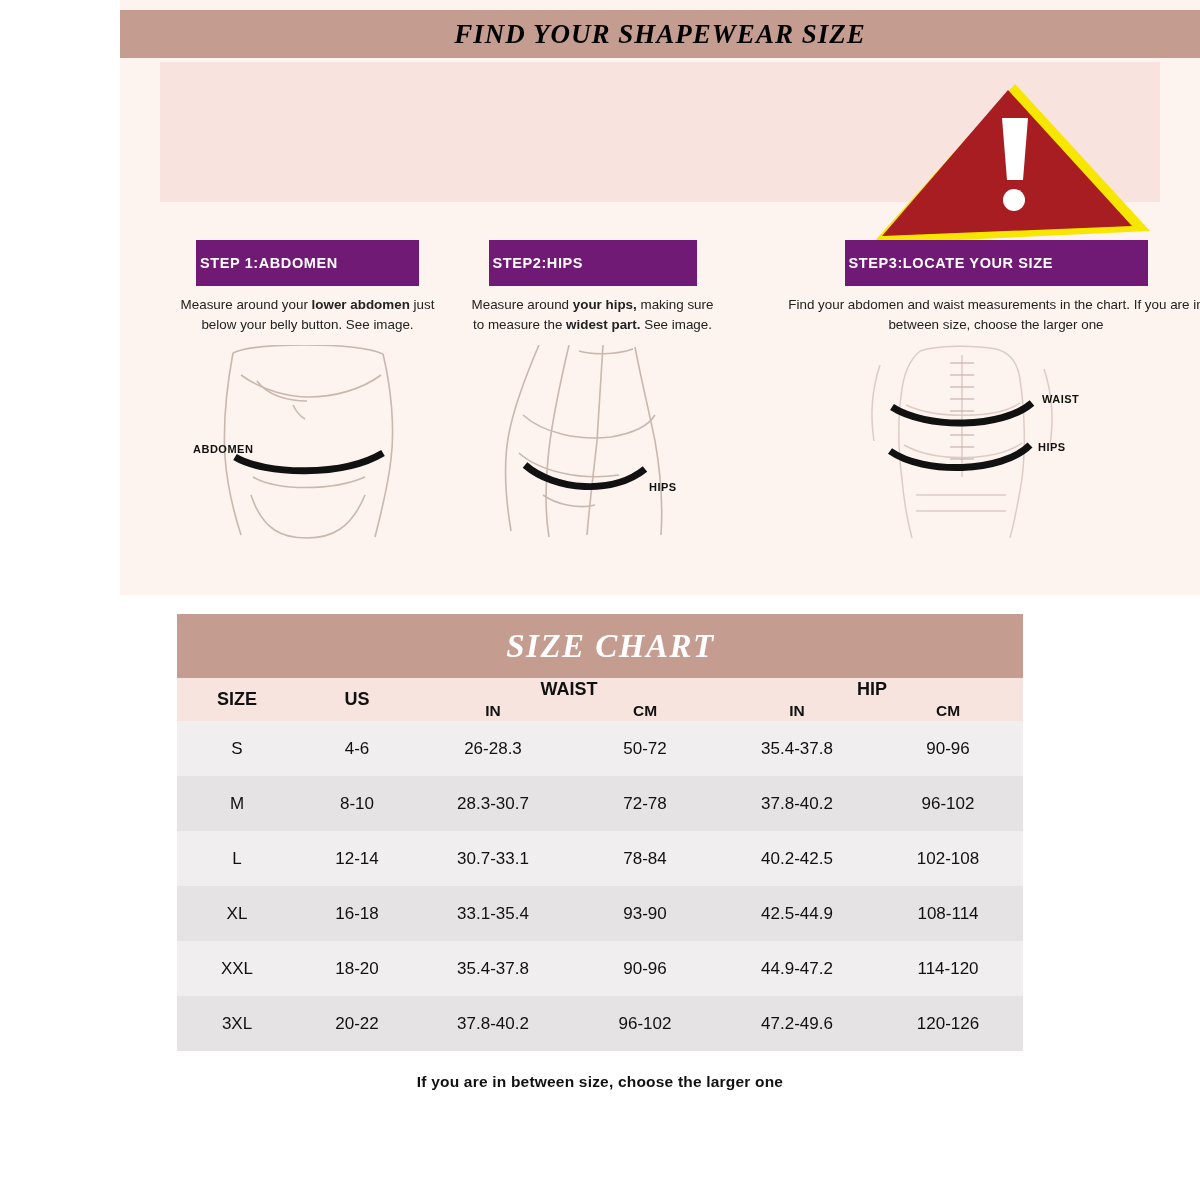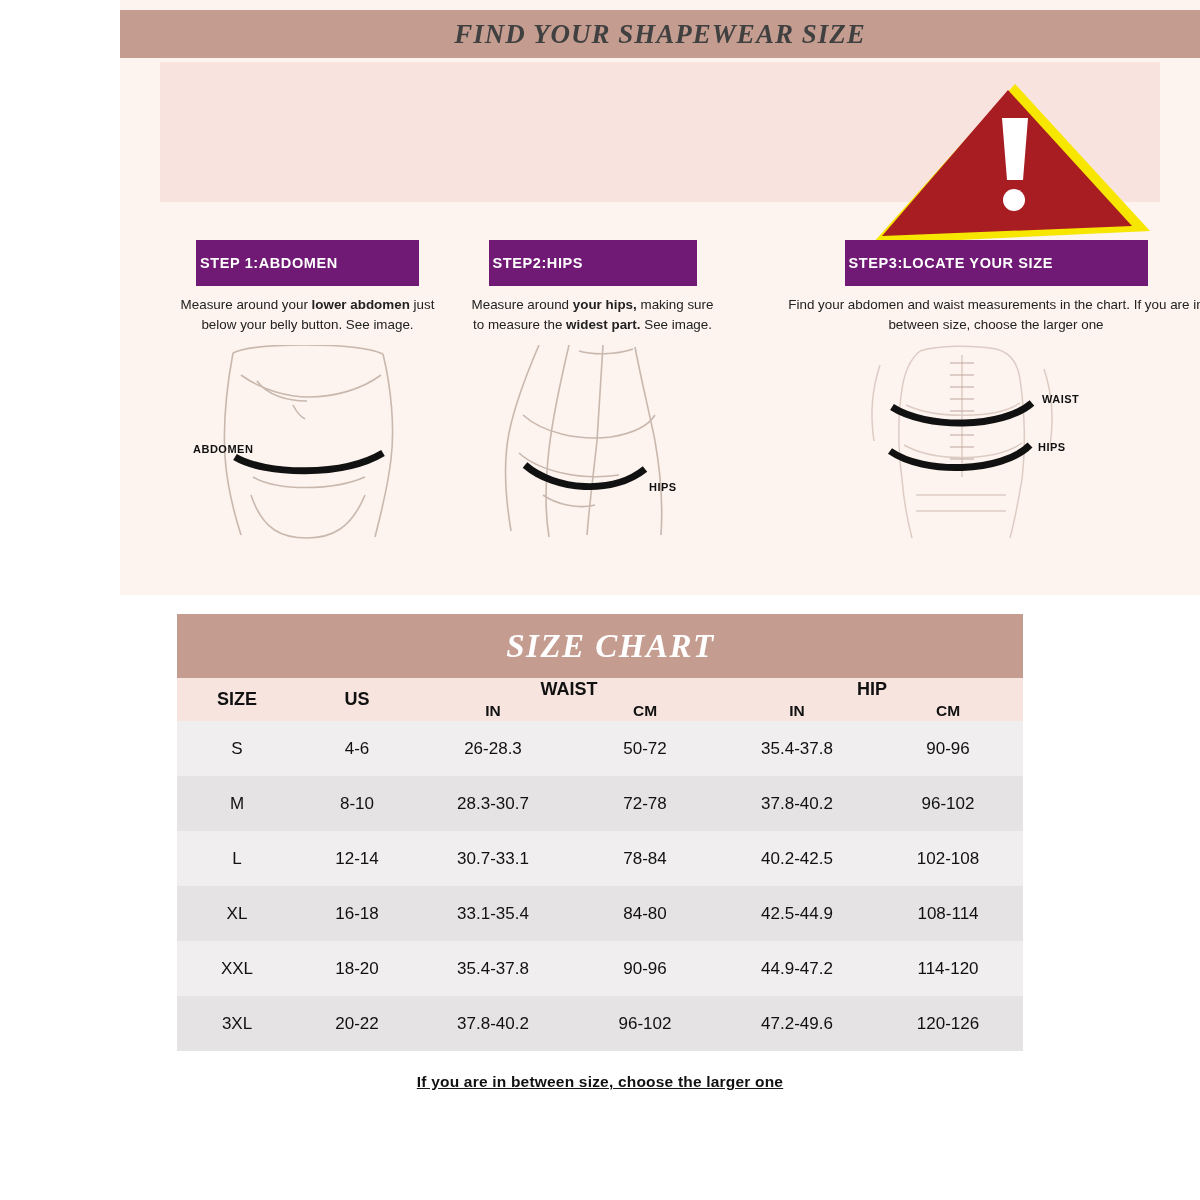--- a/index.html
+++ b/index.html
@@ -18,21 +18,21 @@
     background:#fdf3ef;
   }
   .title-bar{
     position:absolute;left:0;top:10px;width:1080px;height:48px;
     background:#c49d90;
     display:flex;align-items:center;justify-content:center;
   }
   .title-bar .title{
     font-family:"Liberation Serif", serif;
     font-weight:bold;font-style:italic;
-    font-size:27px;letter-spacing:1px;color:#404040;
+    font-size:27px;letter-spacing:1px;color:#000000;
   }
   .intro-box{
     position:absolute;left:40px;top:62px;width:1000px;height:140px;
     background:#f9e3de;
   }
   .intro-text{
     position:absolute;left:30px;top:20px;width:680px;
     font-size:20.5px;line-height:32px;color:#111;
   }
   
@@ -85,21 +85,21 @@
   .row-a td{background:#f0eeee;}
   .row-b td{background:#e5e3e3;}
   table.size td{height:53px;color:#111;font-size:17px;}
   .col-size{width:120px;}
   .col-us{width:120px;}
   .col-wi{width:152px;}
   .col-wc{width:152px;}
   .col-hi{width:152px;}
   .col-hc{width:150px;}
   .footnotes{
-    margin-top:22px;text-align:center;text-decoration:underline;
+    margin-top:22px;text-align:center;
   }
   .footnotes div{
     font-size:15.5px;font-weight:bold;color:#111;margin-bottom:16px;letter-spacing:.2px;
   }
   .label-txt{font-size:11px;font-weight:bold;letter-spacing:.5px;fill:#111;}
 </style>
 </head>
 <body>
 
 <div class="page">
@@ -253,21 +253,21 @@
           <td>12-14</td>
           <td>30.7-33.1</td>
           <td>78-84</td>
           <td>40.2-42.5</td>
           <td>102-108</td>
         </tr>
         <tr class="row-b">
           <td>XL</td>
           <td>16-18</td>
           <td>33.1-35.4</td>
-          <td>84-80</td>
+          <td>93-90</td>
           <td>42.5-44.9</td>
           <td>108-114</td>
         </tr>
         <tr class="row-a">
           <td>XXL</td>
           <td>18-20</td>
           <td>35.4-37.8</td>
           <td>90-96</td>
           <td>44.9-47.2</td>
           <td>114-120</td>

